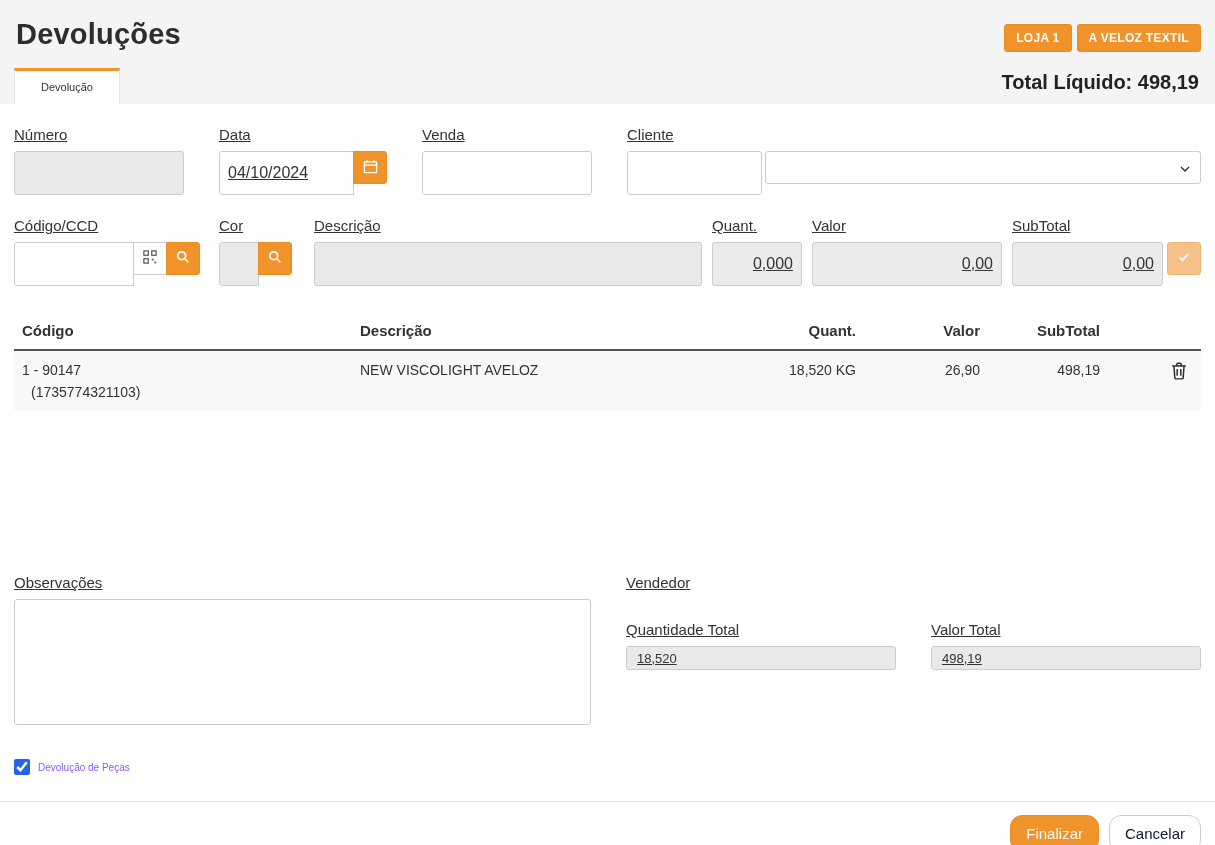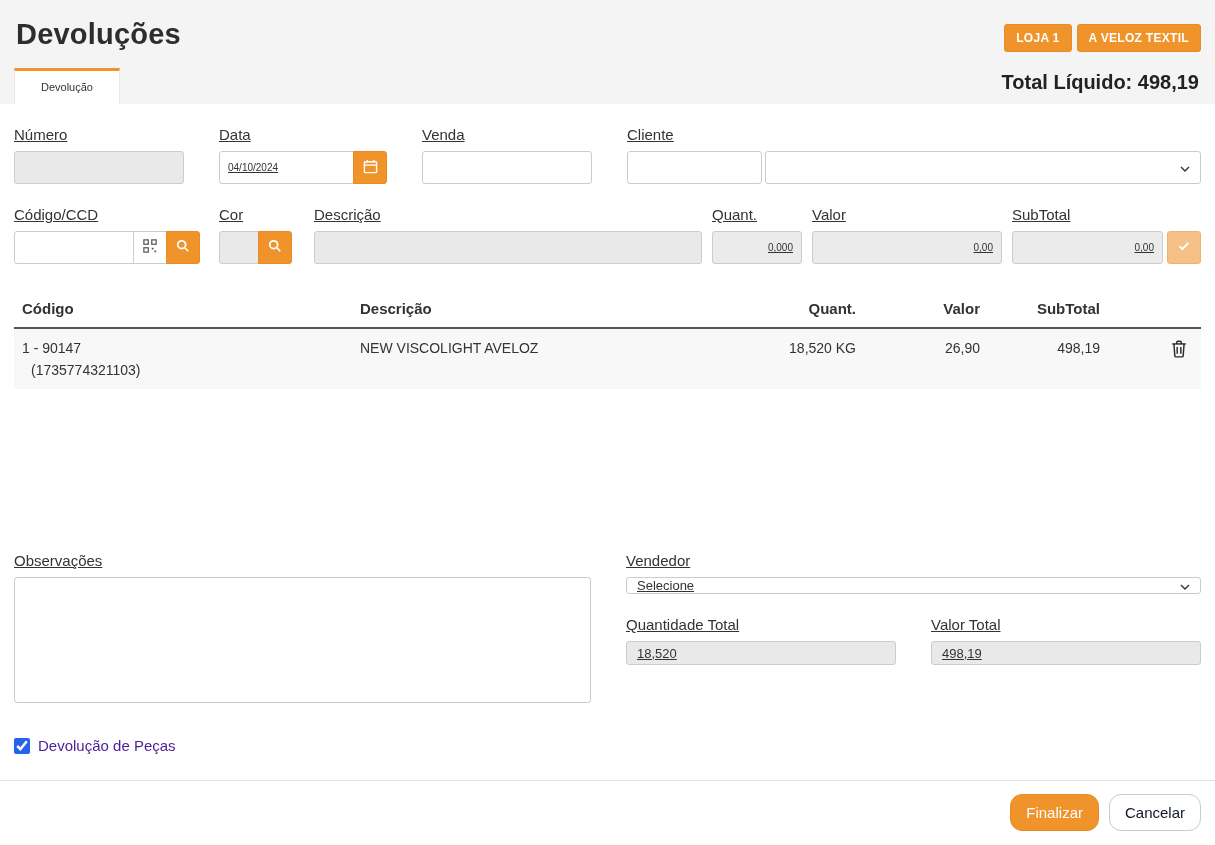--- a/index.html
+++ b/index.html
@@ -27,22 +27,22 @@
   }
   .total-liquido { font-size: 20px; font-weight: 700; color: #222; padding: 0 2px 10px 0; }
 
   
   .main { background: #fff; padding: 0 14px; }
   .form-row { display: flex; align-items: flex-end; margin-top: 22px; }
   .group { display: flex; flex-direction: column; text-decoration: underline; }
   .group label { font-size: 15px; color: #333; margin-bottom: 8px; }
   .ctrl-row { display: flex; }
   .inp {
-    height: 33px; border: 1px solid #ccc; border-radius: 3px; padding: 0 8px;
-    font-size: 10px; font-family: "Liberation Sans", sans-serif; color: #333; background: #fff; width: 100%;
+    height: 44px; border: 1px solid #ccc; border-radius: 3px; padding: 0 8px;
+    font-size: 16px; font-family: "Liberation Sans", sans-serif; color: #333; background: #fff; width: 100%;
     outline: none;
   }
   .inp.ro { background: #e9e9e9; }
   .inp.num { text-align: right; background: #ebebeb; }
   .attach-left { border-top-right-radius: 0; border-bottom-right-radius: 0; }
   .sq-btn {
     width: 34px; height: 33px; flex: 0 0 34px; display: flex; align-items: center; justify-content: center;
     border: 1px solid #ccc; background: #fff; cursor: pointer; margin-left: -1px;
   }
   .sq-btn.orange { background: #f0932b; border-color: #e58e26; }
@@ -91,21 +91,21 @@
     width: 100%; height: 126px; border: 1px solid #ccc; border-radius: 3px; resize: none;
     font-family: "Liberation Sans", sans-serif; font-size: 14px; padding: 8px; outline: none;
   }
   .totals-row { display: flex; gap: 35px; margin-top: 22px; }
   .totals-row .group { flex: 1; }
   .inp.small-ro { height: 24px; background: #e9e9e9; font-size: 13px; padding: 0 10px; }
 
   
   .check-row { display: flex; align-items: center; gap: 8px; margin-top: 34px; }
   .check-row input[type="checkbox"] { width: 16px; height: 16px; accent-color: #2563eb; cursor: pointer; }
-  .check-row label { font-size: 15px; color: #4c1d95; }
+  .check-row label { font-size: 10px; color: #8b5cf6; }
 
   
   .footer {
     margin-top: 26px; border-top: 1px solid #e3e3e3; padding: 13px 14px;
     display: flex; justify-content: flex-end; gap: 10px;
   }
   .btn {
     font-family: "Liberation Sans", sans-serif; font-size: 15px; border-radius: 12px;
     padding: 9px 15px; cursor: pointer;
   }
@@ -274,28 +274,20 @@
   <div class="lower">
     <div class="lower-left">
       <div class="group">
         <label>Observações</label>
         <textarea class="obs-area" style=""></textarea>
       </div>
     </div>
     <div class="lower-right">
       <div class="group">
         <label>Vendedor</label>
-        <div class="fake-select">
-          <span>Selecione</span>
-          <span class="icon">
-            <svg width="10" height="6" viewBox="0 0 10 6" fill="none" stroke="#333" stroke-width="1.4">
-                <path d="M1 1l4 4 4-4"></path>
-              </svg>
-          </span>
-        </div>
       </div>
       <div class="totals-row">
         <div class="group">
           <label>Quantidade Total</label>
           <input class="inp small-ro" value="18,520" style="">
         </div>
         <div class="group">
           <label>Valor Total</label>
           <input class="inp small-ro" value="498,19" style="">
         </div>

